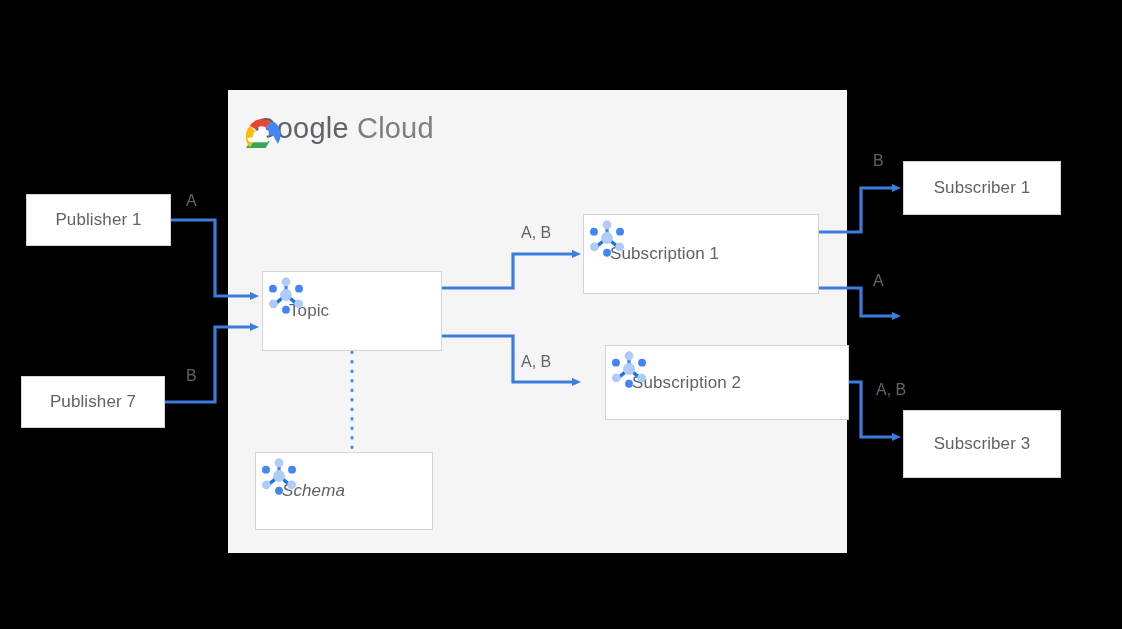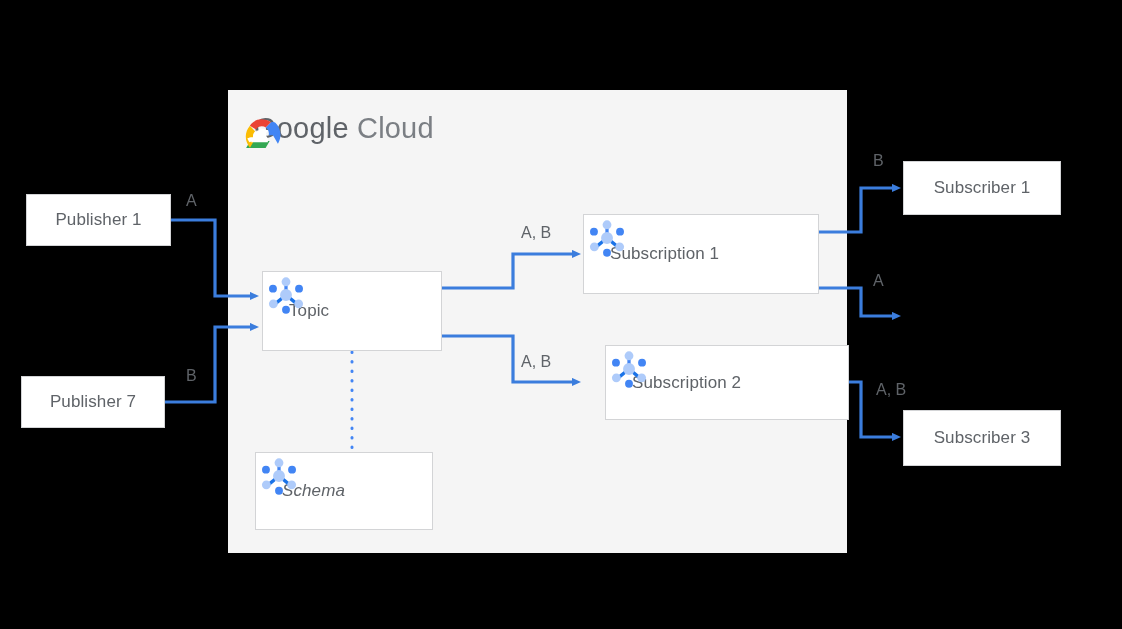--- a/index.html
+++ b/index.html
@@ -173,21 +173,21 @@
       <circle cx="24" cy="39.4" r="4.1" fill="#4285f4"></circle>
     </svg>
     <span class="label">Subscription 2</span>
   </div>
 
   <div class="node center" style="left:903px; top:161px; width:158px; height:54px;">
     <span class="label">Subscriber 1</span>
   </div>
 
 
-  <div class="node center" style="left:903px; top:410px; width:158px; height:56px;">
+  <div class="node center" style="left:903px; top:410px; width:158px; height:68px;">
     <span class="label">Subscriber 3</span>
   </div>
 
   <div class="edge-label" style="left:186px; top:192px;">A</div>
 
   <div class="edge-label" style="left:186px; top:367px;">B</div>
 
   <div class="edge-label" style="left:521px; top:224px;">A, B</div>
 
   <div class="edge-label" style="left:521px; top:353px;">A, B</div>

